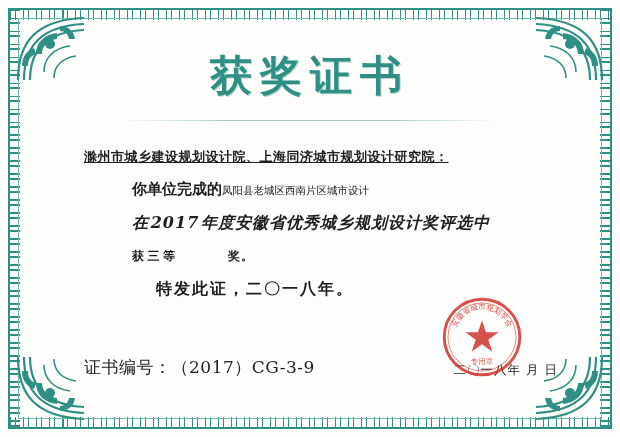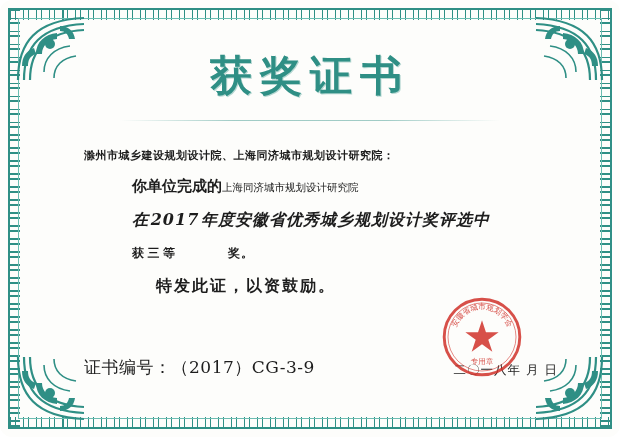--- a/index.html
+++ b/index.html
@@ -121,23 +121,24 @@
     right: 60px;
     top: 148px;
     color: #1d1d1d;
     font-family: "DejaVu Serif", "Liberation Serif", serif;
   }
   .line {
     margin-bottom: 14px;
     white-space: nowrap;
   }
   .recipient {
-    font-size: 11px;
+    font-size: 13px;
     font-weight: bold;
     letter-spacing: 0.5px;
+    text-decoration: underline;
   }
   .line2 {
     font-size: 15px;
     font-weight: bold;
     padding-left: 48px;
   }
   .project {
     font-size: 10.5px;
     font-weight: normal;
     letter-spacing: 0;
@@ -317,32 +318,32 @@
     </svg>
   </div>
 
   <div class="title">获奖证书</div>
   <div class="title-rule"></div>
 
   <div class="body">
     <div class="line recipient">滁州市城乡建设规划设计院、上海同济城市规划设计研究院：</div>
 
     <div class="line line2">
-      <span>你单位完成的</span><span class="project">上海同济城市规划设计研究院</span>
+      <span>你单位完成的</span><span class="project">凤阳县老城区西南片区城市设计</span>
     </div>
 
     <div class="line line3">
       <span>在</span><span class="year">2017</span><span>年度安徽省优秀城乡规划设计奖评选中</span>
     </div>
 
     <div class="line line4">
       <span>获</span><span class="grade">三</span><span>等</span><span class="gap-wide"></span><span>奖。</span>
     </div>
 
-    <div class="line line5">特发此证，以资鼓励。</div>
+    <div class="line line5">特发此证，二〇一八年。</div>
   </div>
 
   <div class="footer">
     <div class="cert-no">
       <span>证书编号：</span><span>（2017）CG-3-9</span>
     </div>
     <div class="date-block">二〇一八年    月    日</div>
   </div>
 
   <div class="seal">

